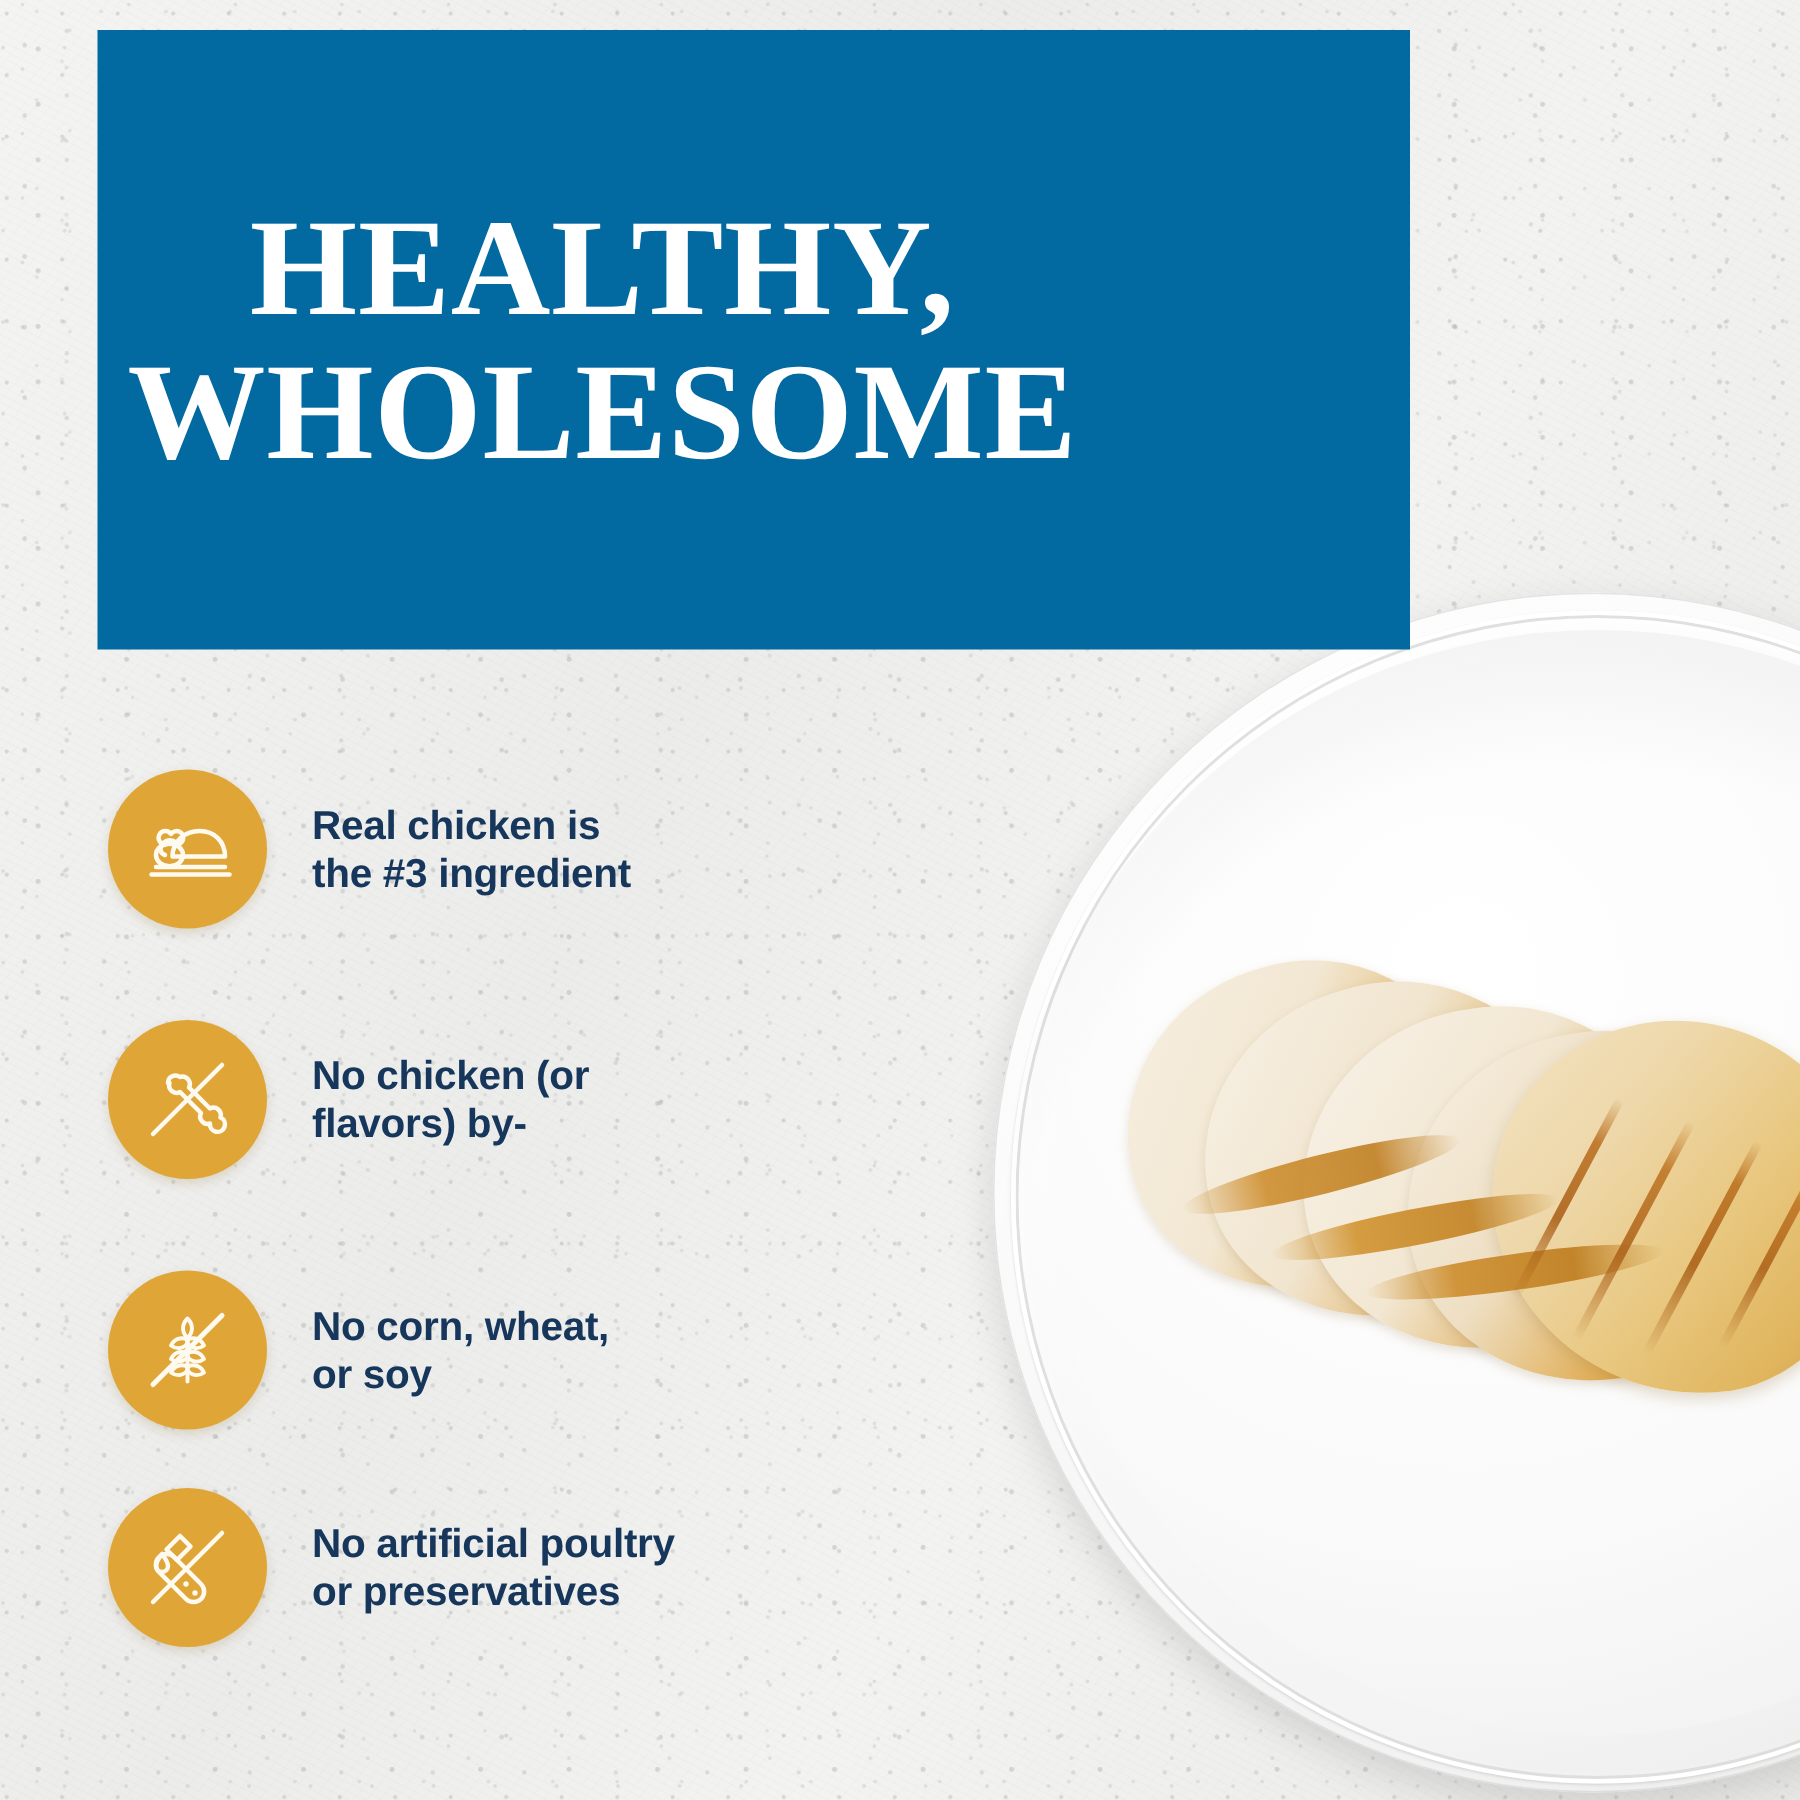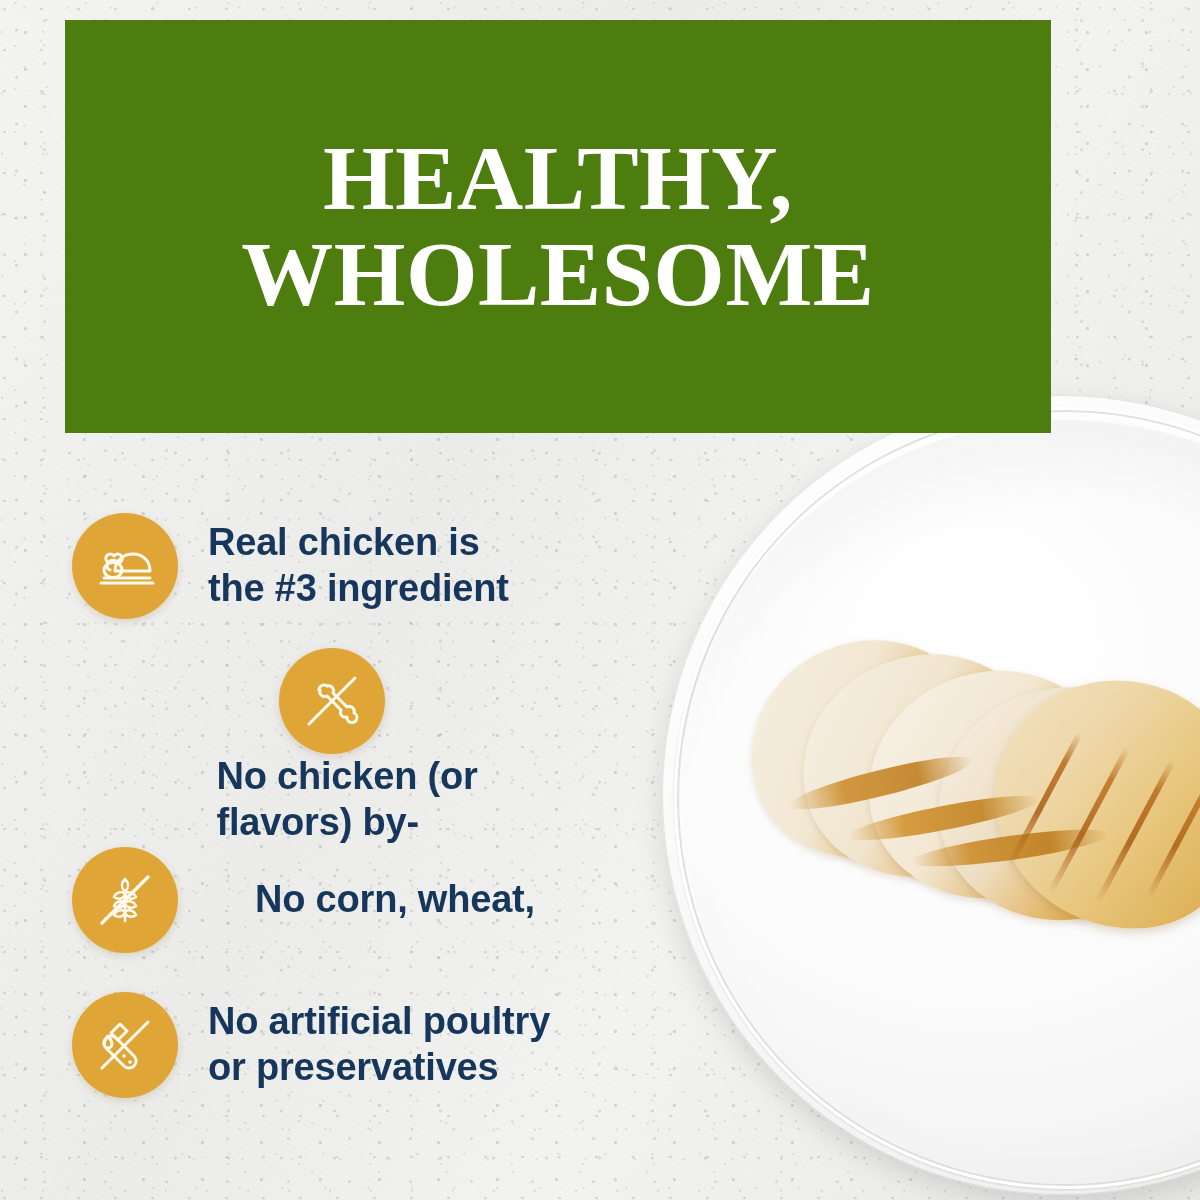--- a/index.html
+++ b/index.html
@@ -100,46 +100,46 @@
   .sear{position:absolute;border-radius:50%;opacity:.9;}
   .e1{left:36px; top:150px;width:190px;height:26px;transform:rotate(-14deg);
       background:linear-gradient(90deg,rgba(206,143,48,0),#ce8f30 30%,#c07f22 70%,rgba(206,143,48,0));}
   .e2{left:96px; top:186px;width:195px;height:24px;transform:rotate(-11deg);
       background:linear-gradient(90deg,rgba(206,143,48,0),#d1932f 30%,#c28222 70%,rgba(206,143,48,0));}
   .e3{left:160px;top:216px;width:200px;height:24px;transform:rotate(-8deg);
       background:linear-gradient(90deg,rgba(206,143,48,0),#cd8d2c 30%,#bd7c1e 70%,rgba(206,143,48,0));}
 
   
   .header{
-    position:absolute;left:65px;top:20px;width:986px;height:413px;
-    background:#4d7c0f;
-    display:flex;align-items:center;justify-content:center;
+    position:absolute;left:65px;top:20px;width:875px;height:413px;
+    background:#0369a1;
+    display:flex;align-items:center;
   }
   .header-title{
     font-family:"Liberation Serif","DejaVu Serif",serif;
     color:#ffffff;text-align:center;font-weight:700;
     font-size:92px;line-height:1.04;letter-spacing:.5px;
     margin:0;padding:0 20px;
   }
   .header-title .tline{display:block;}
 
   
   .benefits{position:absolute;left:72px;top:498px;width:520px;}
   .benefit{display:flex;align-items:center;margin-bottom:14px;}
-  .b1{height:136px;} .b2{height:170px;flex-direction:column;} .b3{height:136px;gap:47px;} .b4{height:126px;}
+  .b1{height:136px;} .b2{height:170px;} .b3{height:136px;} .b4{height:126px;}
   .badge{
     flex:0 0 auto;width:106px;height:106px;border-radius:50%;
     background:#dfa637;
     display:flex;align-items:center;justify-content:center;
     box-shadow:0 3px 8px rgba(140,110,40,.20);
   }
   .badge svg{display:block;}
   .benefit-text{
     margin-left:30px;color:#16375b;
-    font-size:38px;line-height:1.20;font-weight:700;
+    font-size:27px;line-height:1.20;font-weight:700;
     letter-spacing:-.2px;
   }
 </style>
 </head>
 <body>
 
 <div class="canvas">
 
   <div class="bg-texture"></div>
   <div class="bg-grain"></div>
@@ -214,20 +214,21 @@
           <path d="M35 28c5-2 9 0 11 4-4 3-9 2-11-2z"></path>
           <path d="M35 37c-5-2-9 0-11 4 4 3 9 2 11-2z"></path>
           <path d="M35 37c5-2 9 0 11 4-4 3-9 2-11-2z"></path>
           <path d="M35 46c-5-2-9 0-11 4 4 3 9 2 11-2z"></path>
           <path d="M35 46c5-2 9 0 11 4-4 3-9 2-11-2z"></path>
           <path d="M12 58 58 12" stroke-width="3.4"></path>
         </svg>
       </div>
       <div class="benefit-text">
         <div>No corn, wheat,</div>
+        <div>or soy</div>
       </div>
     </div>
 
     <div class="benefit b4">
       <div class="badge">
         <svg width="70" height="70" viewBox="0 0 70 70" fill="none" stroke="#fffaf0" stroke-width="3" stroke-linecap="round" stroke-linejoin="round">
           <path d="M21 23 30 14l7 7-9 9z"></path>
           <path d="M26 28 44 46a7 7 0 0 1-10 10L16 38a7 7 0 0 1 10-10z"></path>
           <circle cx="34" cy="46" r="1.8" fill="#fffaf0" stroke="none"></circle>
           <circle cx="40" cy="52" r="1.8" fill="#fffaf0" stroke="none"></circle>

